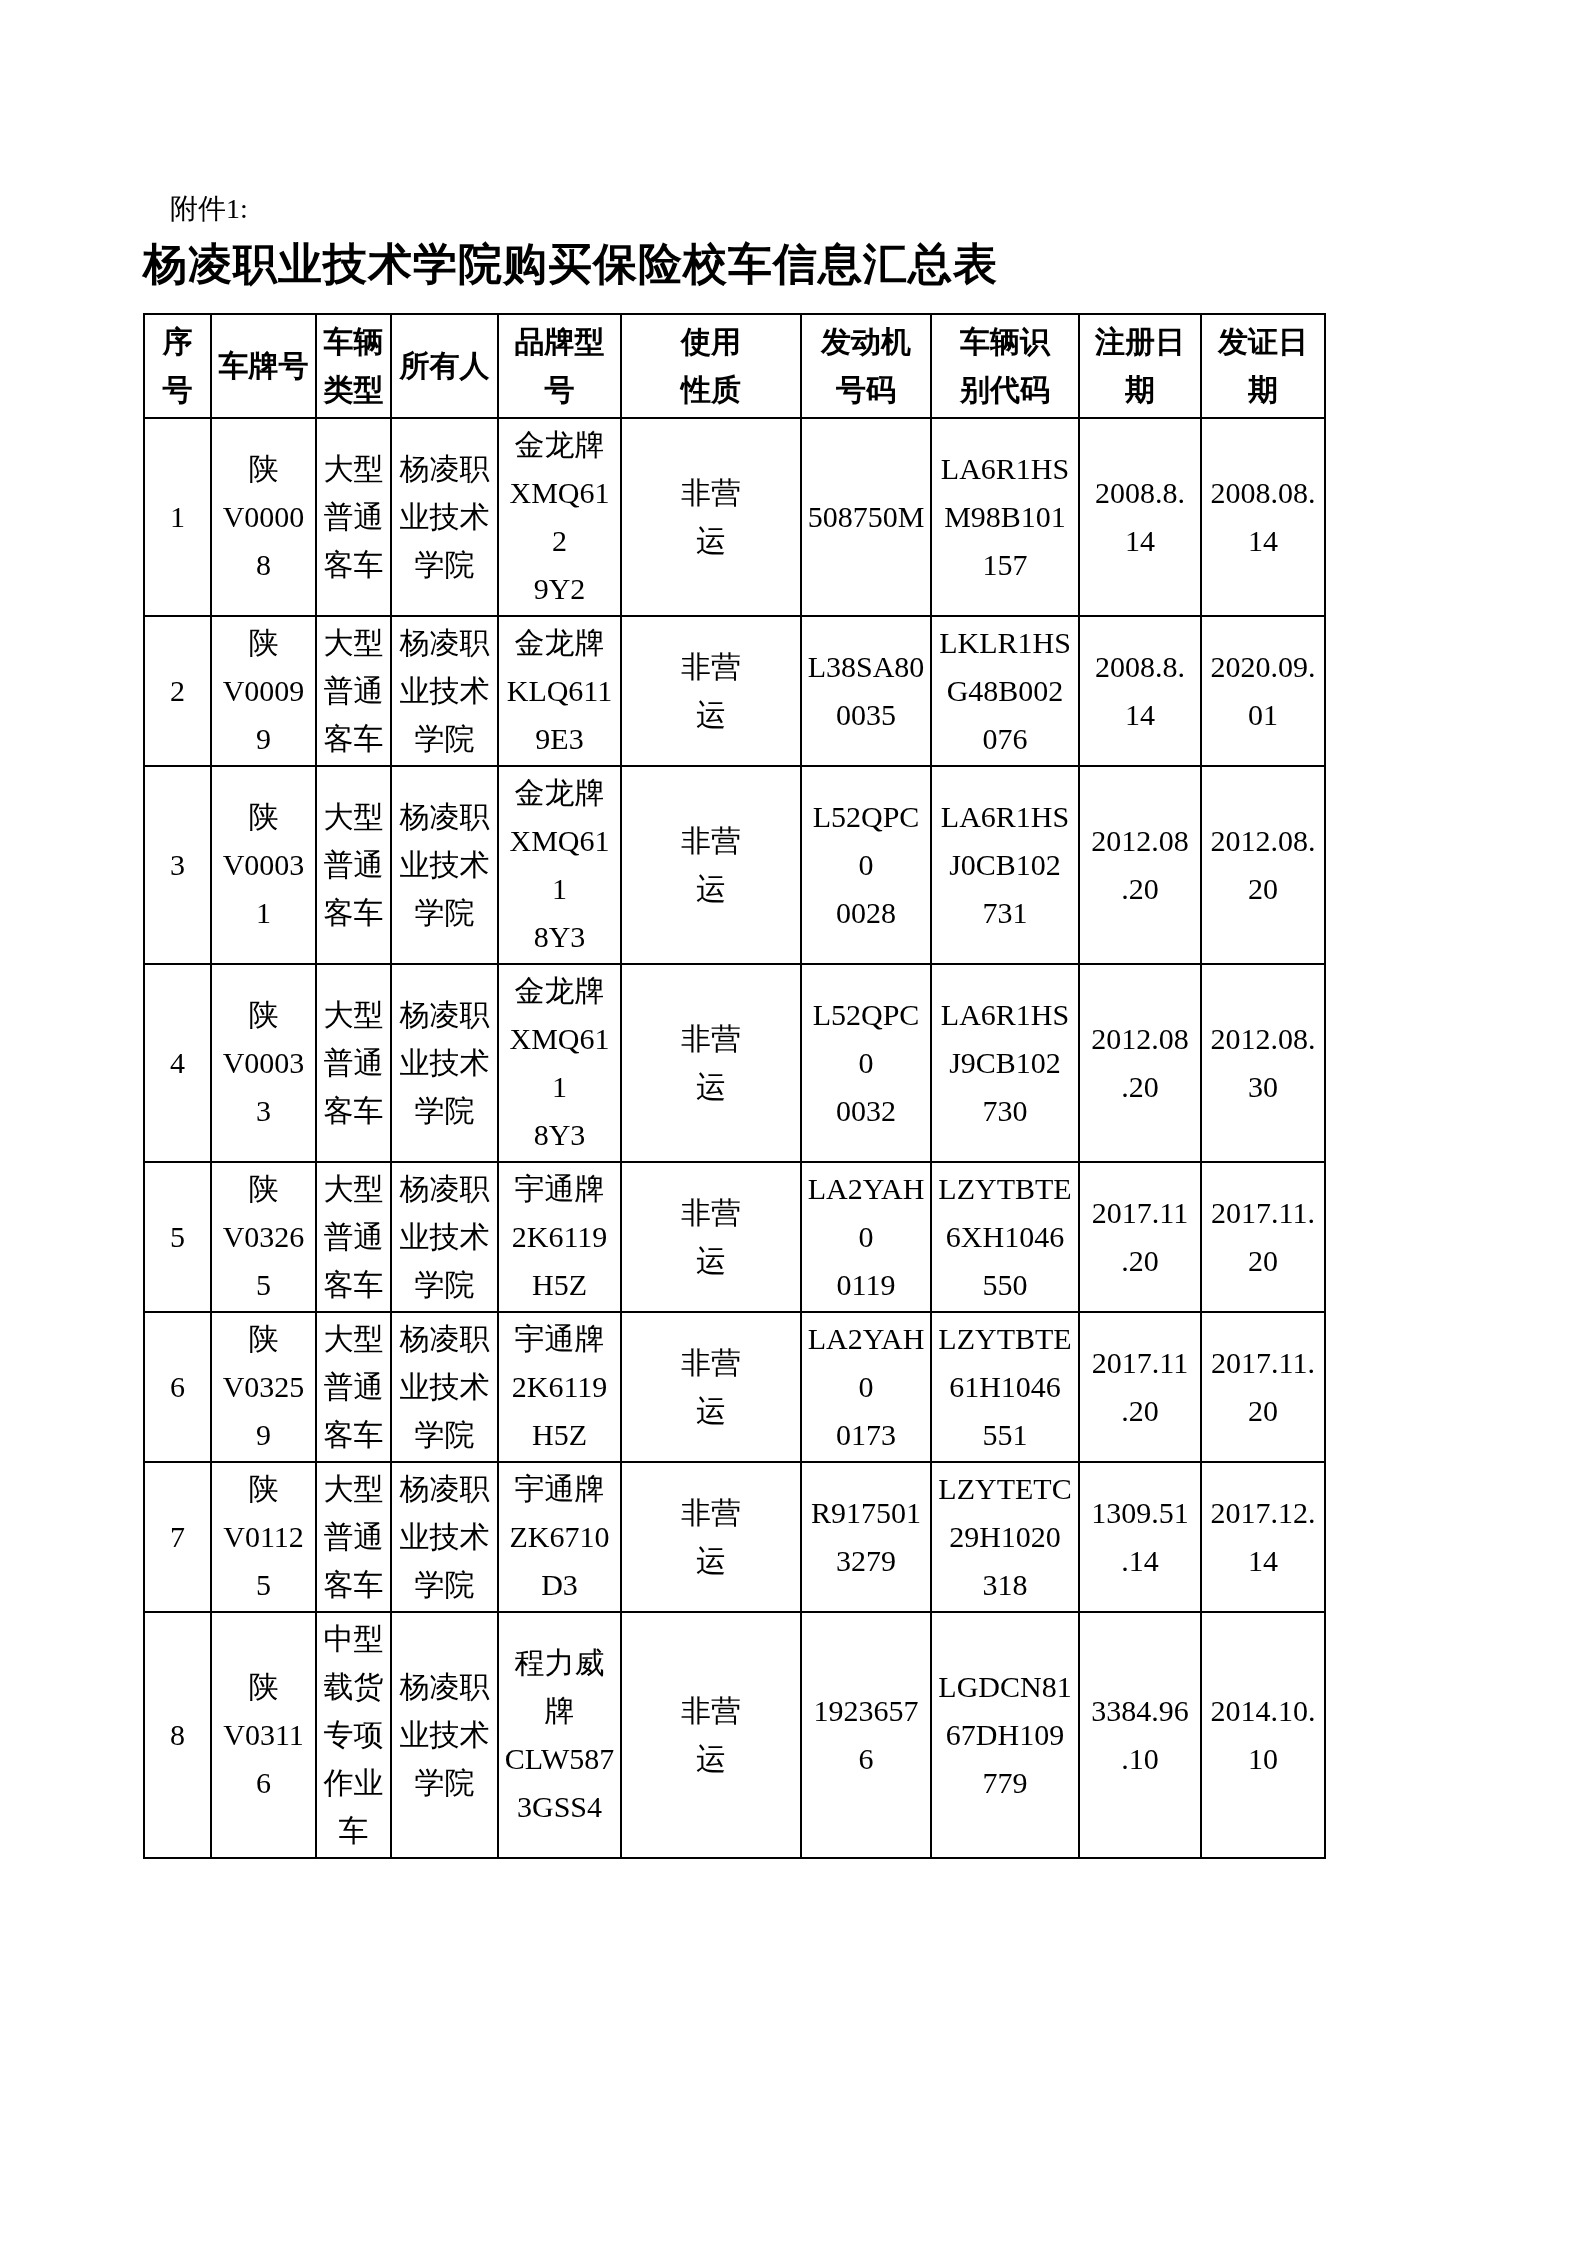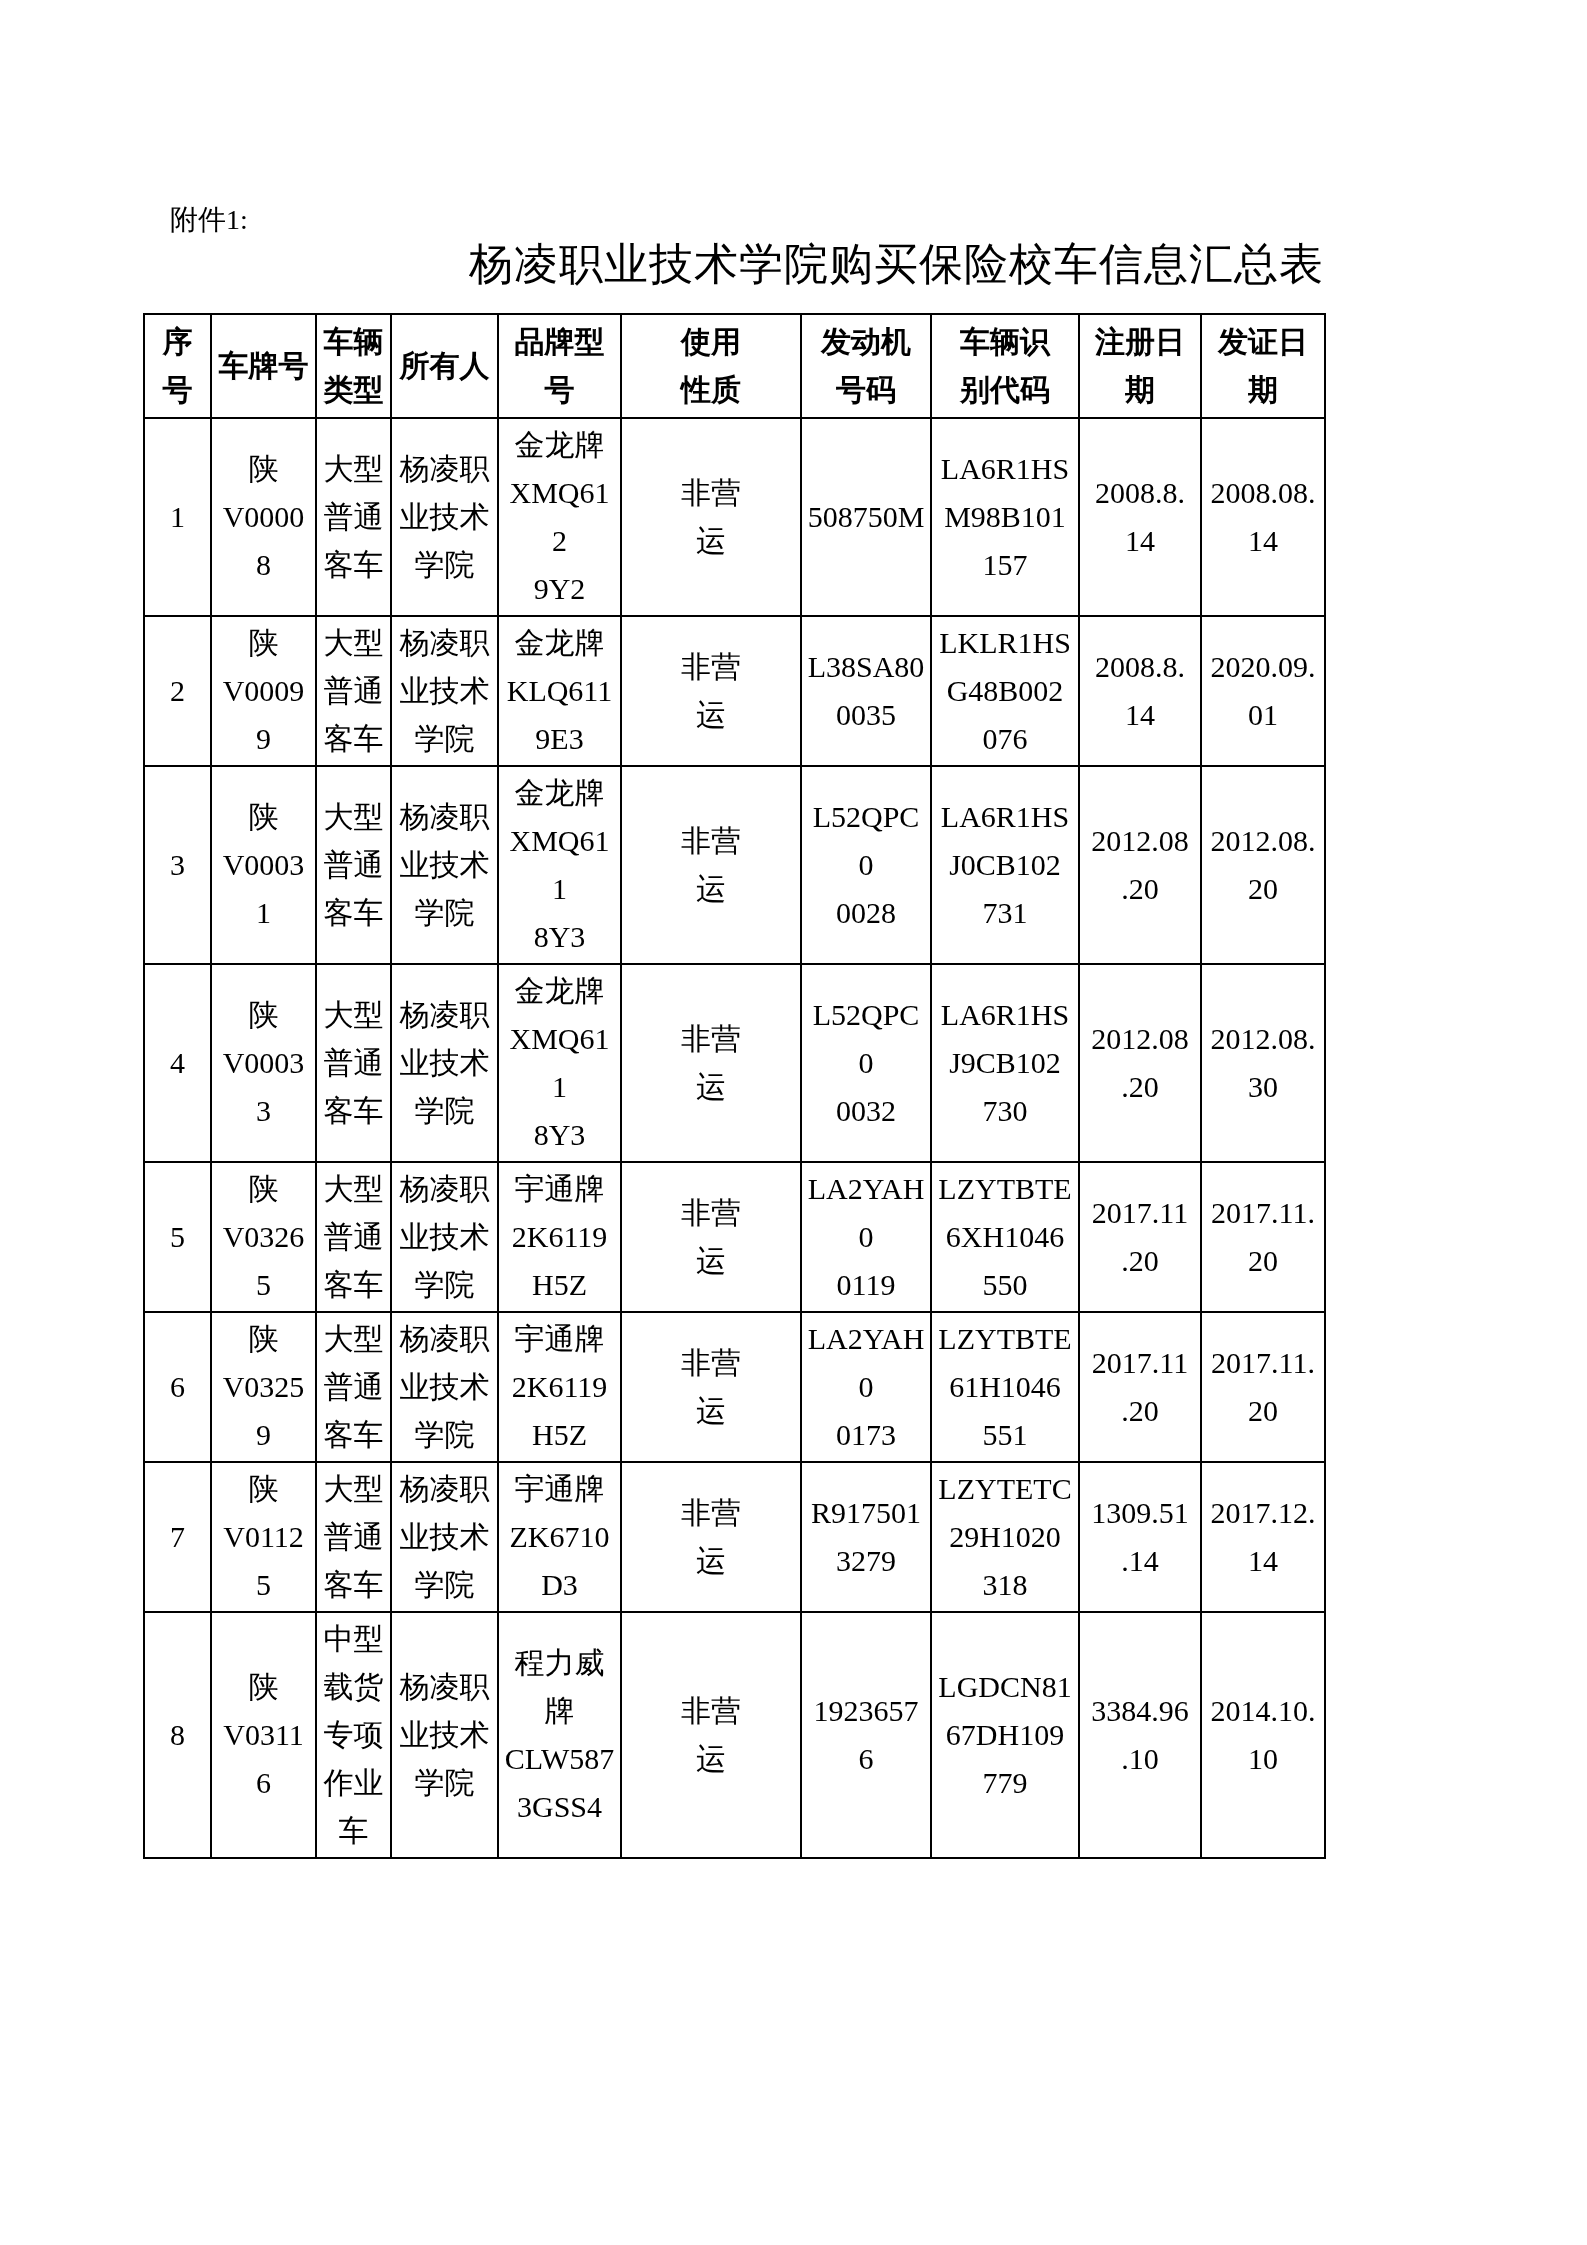--- a/index.html
+++ b/index.html
@@ -4,26 +4,26 @@
 <style>
   * { margin:0; padding:0; box-sizing:border-box; }
   html,body { background:#ffffff; }
   body {
     width:1587px; height:2245px;
     position:relative;
     font-family:"Liberation Serif","DejaVu Serif",serif;
     color:#000000;
   }
   .attachment {
-    position:absolute; left:170px; top:203px;
+    position:absolute; left:170px; top:192px;
     font-size:28px; line-height:34px;
   }
   .doc-title {
     position:absolute; left:143px; top:235px; width:1181px;
-    text-align:right; font-size:44px; font-weight:normal;
+    text-align:left; font-size:44px; font-weight:bold;
     letter-spacing:1px; line-height:60px;
   }
   table.vehicle-table {
     position:absolute; left:143px; top:313px;
     width:1181px;
     border-collapse:collapse; table-layout:fixed;
     background:#ffffff;
   }
   .vehicle-table th, .vehicle-table td {
     border:2px solid #000000;

